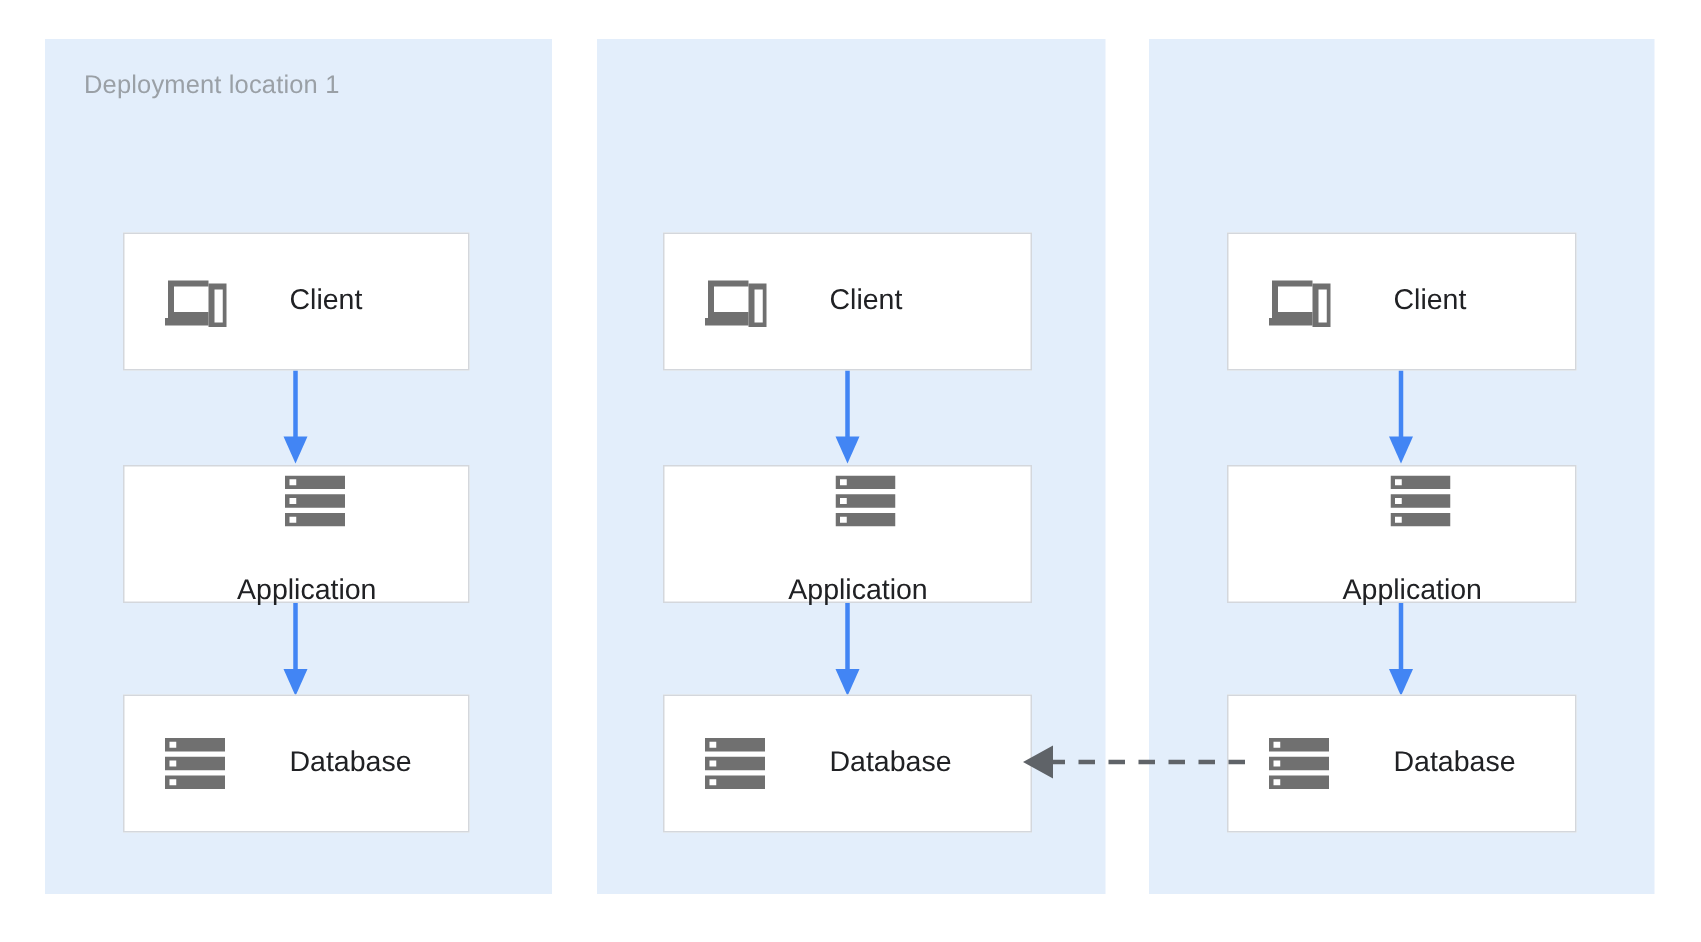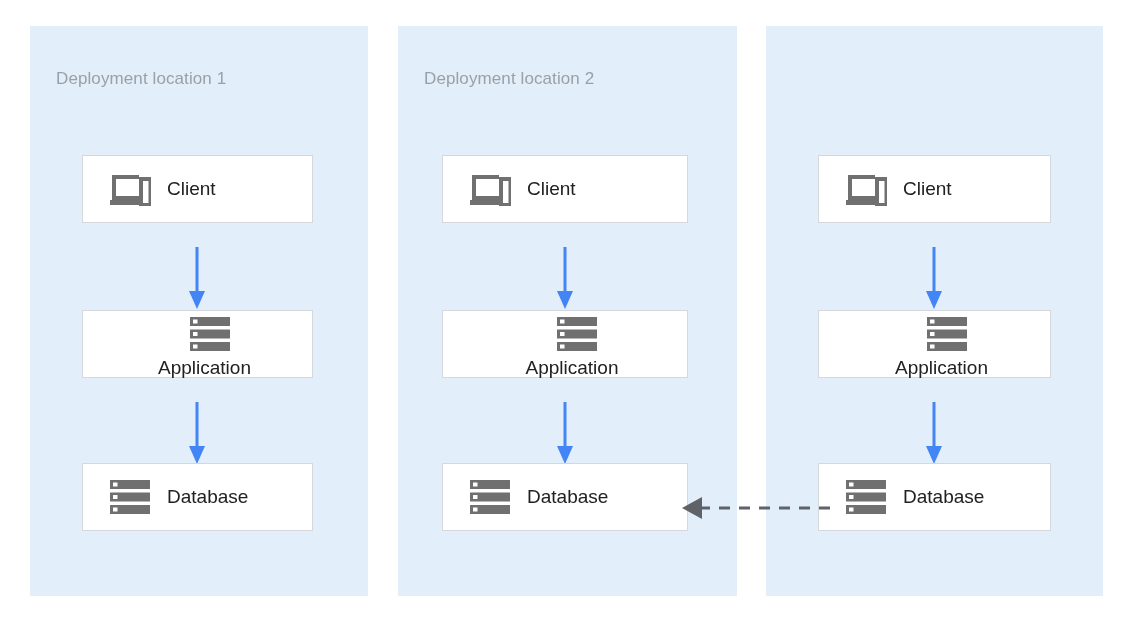--- a/index.html
+++ b/index.html
@@ -36,32 +36,32 @@
 
   .panel-title {
     position: absolute;
     top: 20px;
     left: 26px;
     font-size: 17px;
     line-height: 22px;
     color: #9aa0a6;
     white-space: nowrap;
     letter-spacing: 0.1px;
-    margin-top: 22px;
   }
 
   
   .node {
     position: absolute;
     box-sizing: border-box;
     background: #ffffff;
     border: 1px solid #d4d7dc;
     display: flex;
     align-items: center;
-    height: 68px;
+    height: 92px;
+    gap: 26px;
   }
   .node .icon-wrap {
     flex: 0 0 auto;
     width: 46px;
     height: 46px;
     margin-left: 24px;
     display: flex;
     align-items: center;
     justify-content: center;
   }
@@ -160,21 +160,20 @@
           <rect x="3" y="15" width="4.5" height="4" fill="#ffffff"></rect>
           <rect x="0" y="25" width="40" height="9" fill="#707070"></rect>
           <rect x="3" y="27.5" width="4.5" height="4" fill="#ffffff"></rect>
         </svg>
       </span>
       <span class="node-label">Database</span>
     </div>
   </div>
 
   <div class="panel" id="panel-2">
-    <div class="panel-title">Deployment location 2</div>
 
     <div class="node row-client">
       <span class="icon-wrap">
         <svg class="icon-svg" width="42" height="34" viewBox="0 0 42 34" aria-hidden="true">
           <path d="M3 3 h27 v4 H7 v17 h23 v4 H3 Z" fill="#707070"></path>
           <rect x="1" y="28" width="29" height="5" fill="#707070"></rect>
           <rect x="32" y="7" width="9.5" height="26" fill="none" stroke="#707070" stroke-width="4"></rect>
         </svg>
       </span>
       <span class="node-label">Client</span>

